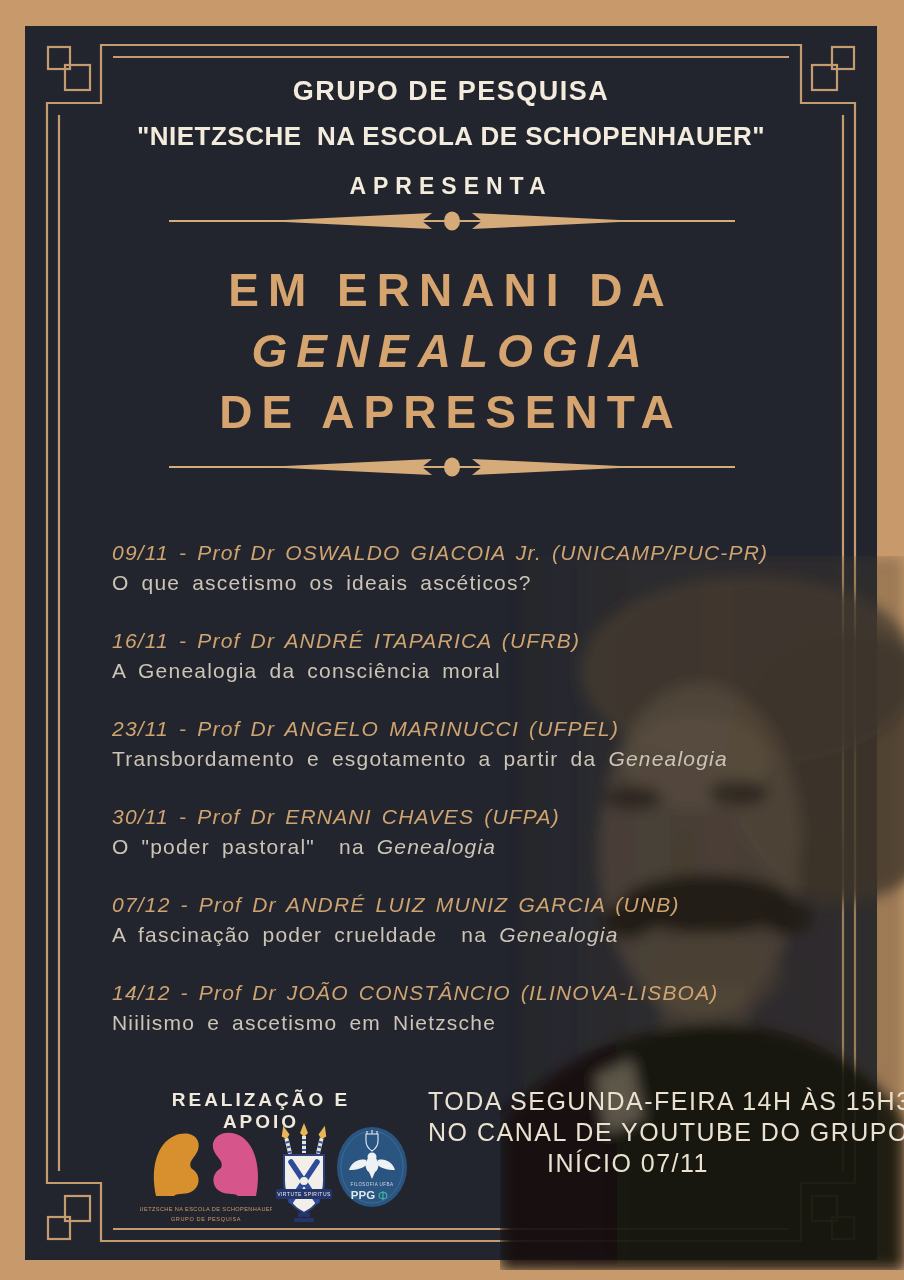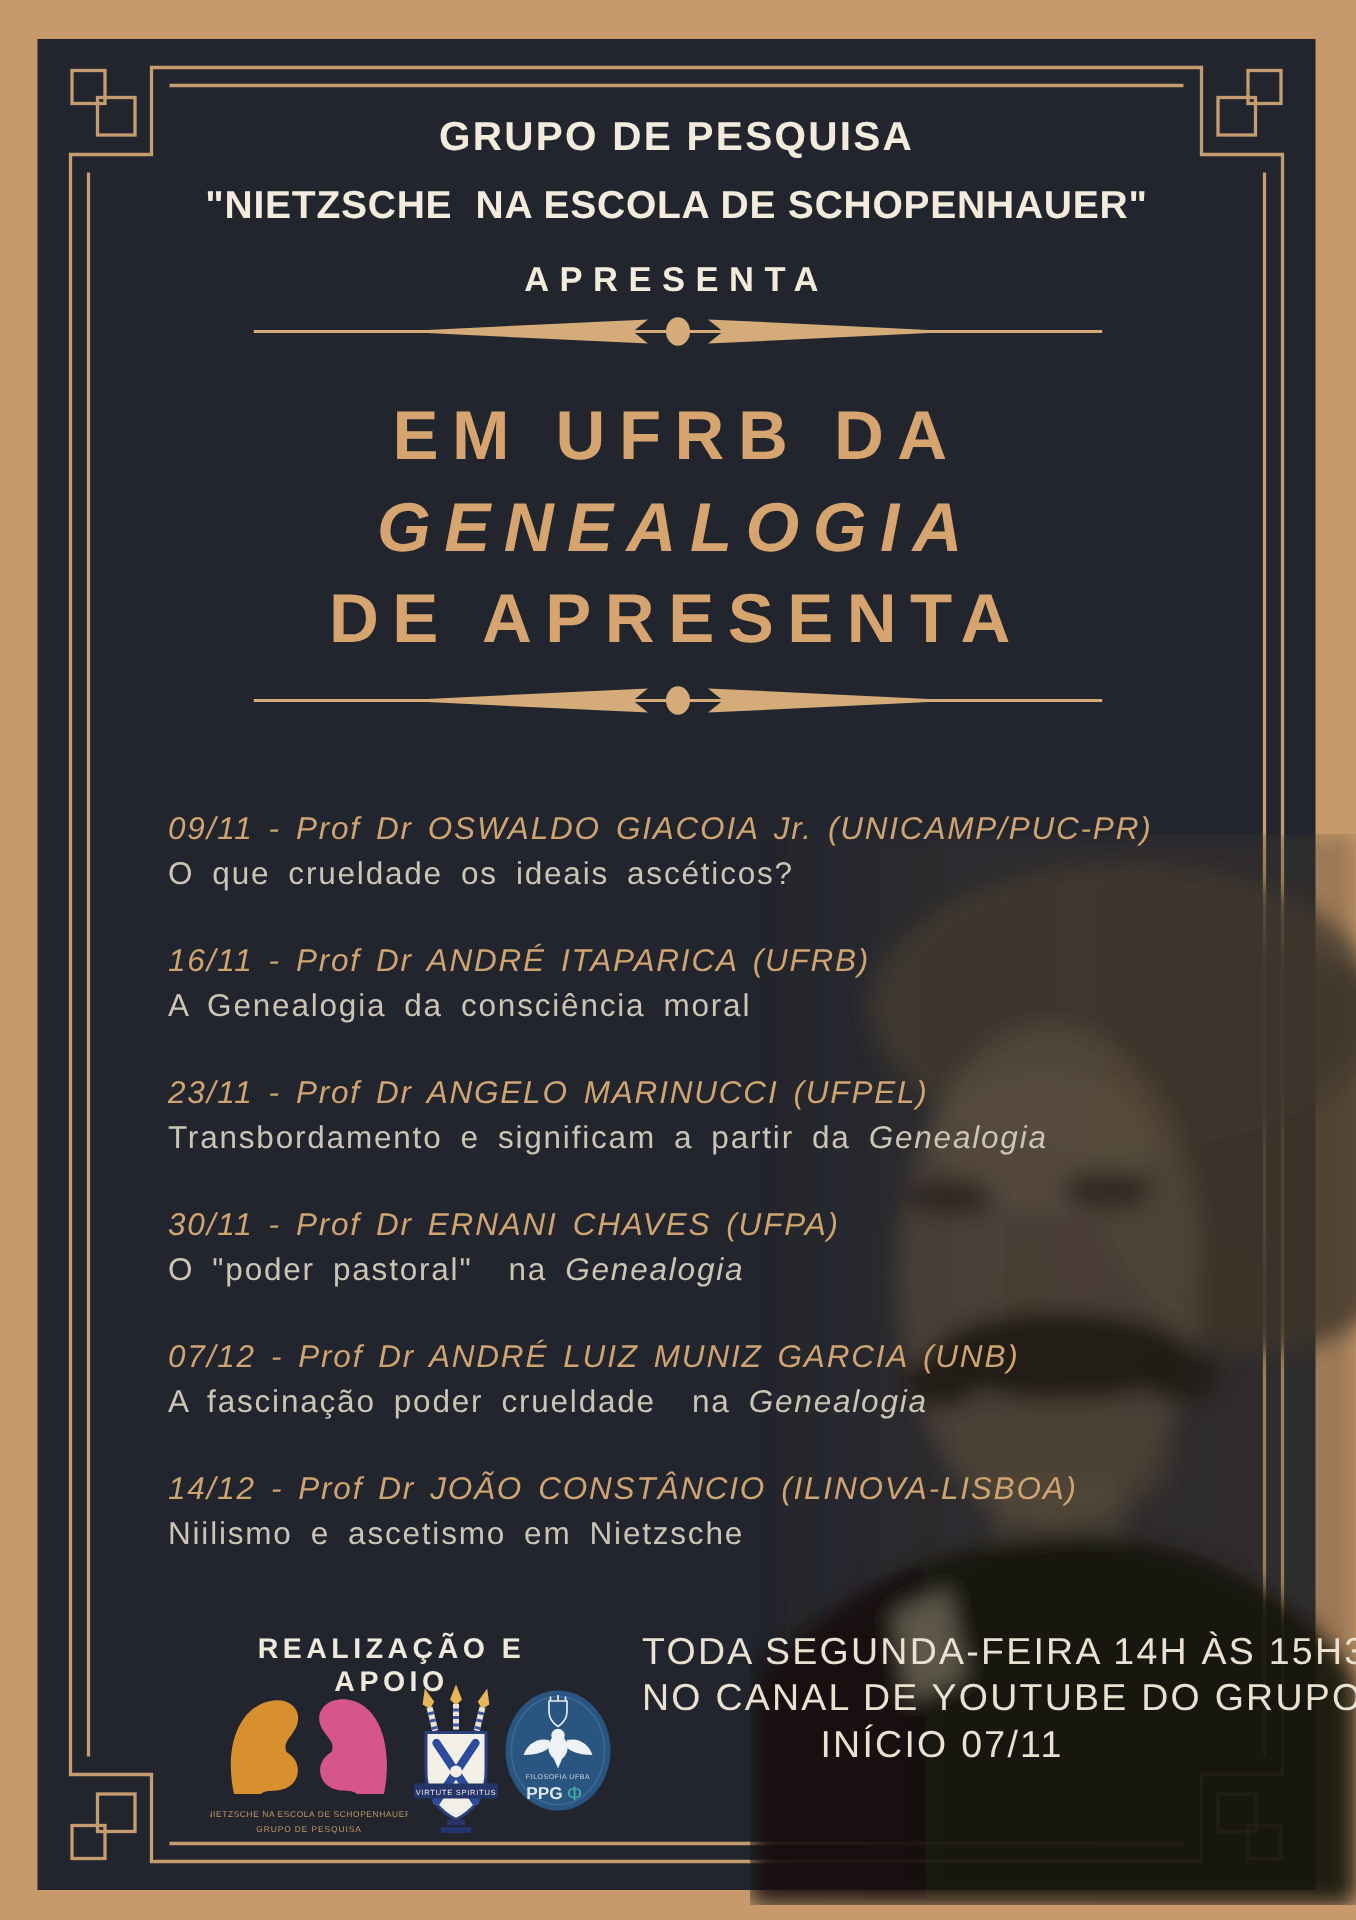--- a/index.html
+++ b/index.html
@@ -117,46 +117,46 @@
     <svg class="divider" id="divider-1" viewBox="0 0 566 22" aria-hidden="true">
       <g fill="#d6ab7a">
         <rect x="0" y="10" width="566" height="2"></rect>
         <polygon points="95,11 220,5 263,3 253,11 263,19 220,17"></polygon>
         <polygon points="471,11 346,5 303,3 313,11 303,19 346,17"></polygon>
         <ellipse cx="283" cy="11" rx="8" ry="9.5"></ellipse>
       </g>
     </svg>
 
     <div class="title">
-      <div class="t-line">EM UFRB DA</div>
+      <div class="t-line">EM ERNANI DA</div>
       <div class="t-line t-italic">GENEALOGIA</div>
       <div class="t-line">DE APRESENTA</div>
     </div>
 
     <svg class="divider" id="divider-2" viewBox="0 0 566 22" aria-hidden="true">
       <g fill="#d6ab7a">
         <rect x="0" y="10" width="566" height="2"></rect>
         <polygon points="95,11 220,5 263,3 253,11 263,19 220,17"></polygon>
         <polygon points="471,11 346,5 303,3 313,11 303,19 346,17"></polygon>
         <ellipse cx="283" cy="11" rx="8" ry="9.5"></ellipse>
       </g>
     </svg>
 
     <div class="schedule">
       <div class="item">
         <div class="item-header">09/11 - Prof Dr OSWALDO GIACOIA Jr. (UNICAMP/PUC-PR)</div>
-        <div class="item-body"><span>O que crueldade os ideais ascéticos?</span><span class="it"></span></div>
+        <div class="item-body"><span>O que ascetismo os ideais ascéticos?</span><span class="it"></span></div>
       </div>
       <div class="item">
         <div class="item-header">16/11 - Prof Dr ANDRÉ ITAPARICA (UFRB)</div>
         <div class="item-body"><span>A Genealogia da consciência moral</span><span class="it"></span></div>
       </div>
       <div class="item">
         <div class="item-header">23/11 - Prof Dr ANGELO MARINUCCI (UFPEL)</div>
-        <div class="item-body"><span>Transbordamento e significam a partir da </span><span class="it">Genealogia</span></div>
+        <div class="item-body"><span>Transbordamento e esgotamento a partir da </span><span class="it">Genealogia</span></div>
       </div>
       <div class="item">
         <div class="item-header">30/11 - Prof Dr ERNANI CHAVES (UFPA)</div>
         <div class="item-body"><span>O "poder pastoral"  na </span><span class="it">Genealogia</span></div>
       </div>
       <div class="item">
         <div class="item-header">07/12 - Prof Dr ANDRÉ LUIZ MUNIZ GARCIA (UNB)</div>
         <div class="item-body"><span>A fascinação poder crueldade  na </span><span class="it">Genealogia</span></div>
       </div>
       <div class="item">

